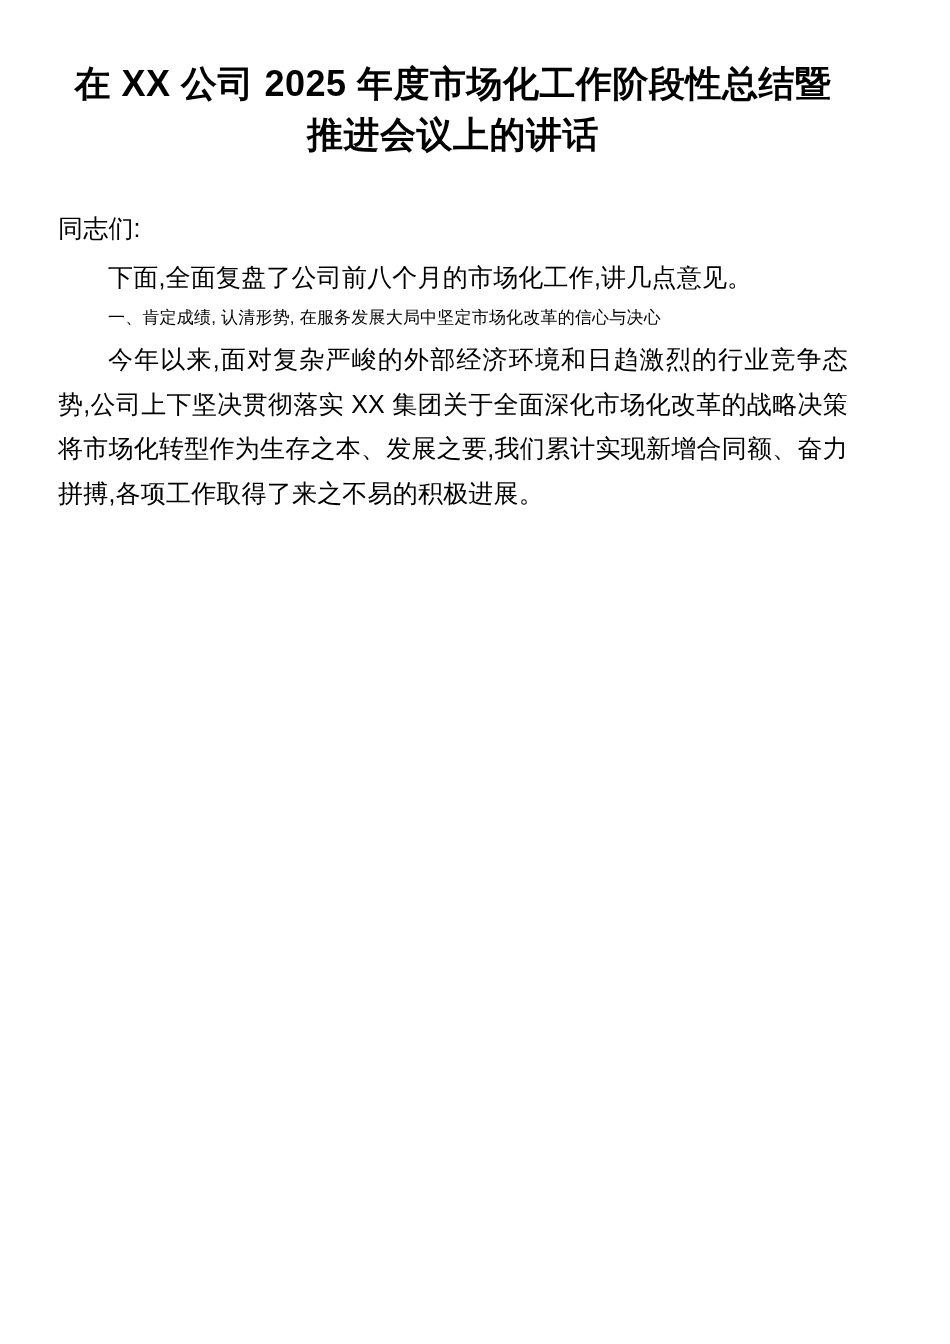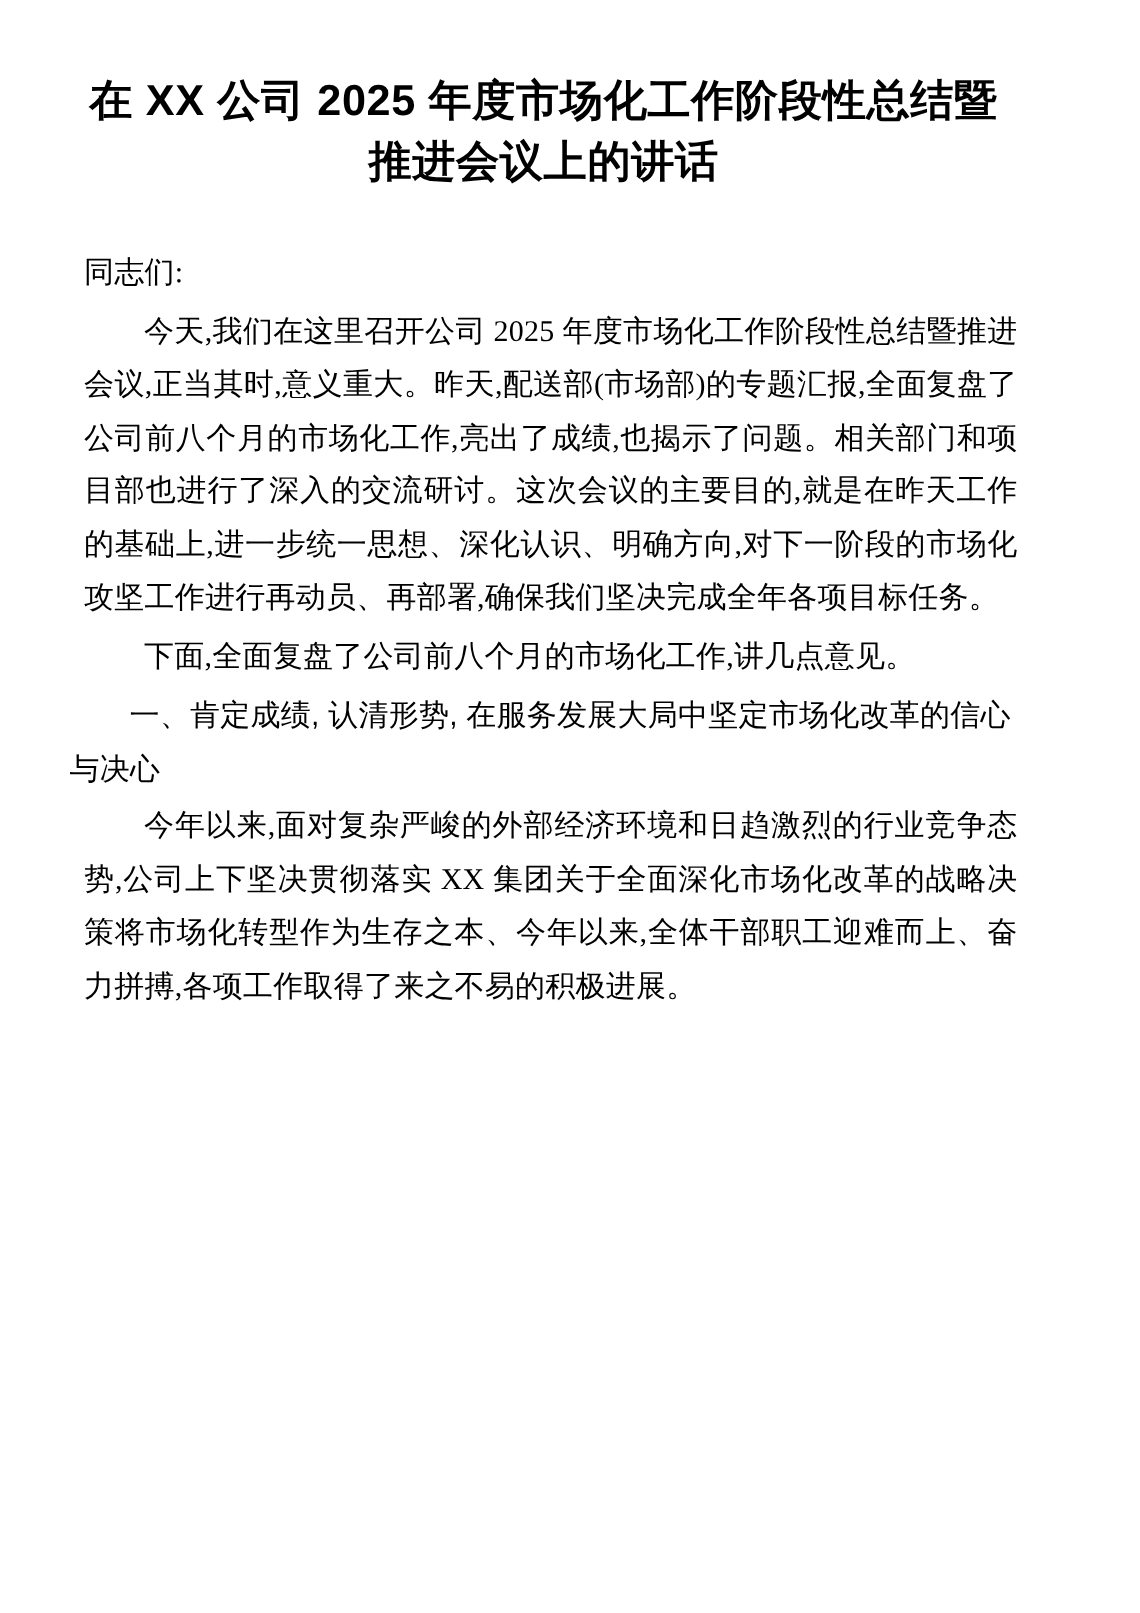--- a/index.html
+++ b/index.html
@@ -28,53 +28,51 @@
     text-align: center;
     letter-spacing: 0.5px;
     margin: 0 0 46px 0;
     padding: 0 4px;
   }
   .para {
     font-size: 25px;
     line-height: 1.78;
     text-align: justify;
     text-justify: inter-ideograph;
-    margin: 0 0 4px 12px;
+    margin: 0 0 4px 0;
     letter-spacing: 0.2px;
-    font-family: Liberation Serif, serif;
   }
   .indent {
     text-indent: 50px;
   }
   .noindent {
     text-indent: 0;
   }
   .heading-para {
-    font-size: 25px;
+    font-size: 17px;
     line-height: 1.78;
     text-indent: 50px;
     letter-spacing: 0.2px;
     margin: 0 0 4px 0;
   }
   .bold-lead {
     font-weight: 700;
   }
 </style>
 </head>
 <body>
 
 <div class="page">
 
   <h1 class="doc-title">在 XX 公司 2025 年度市场化工作阶段性总结暨推进会议上的讲话</h1>
 
   <p class="para noindent">同志们:</p>
 
 
-  <p class="para indent">今天,我们在这里召开公司 2025 年度市场化工作阶段性总结暨推进会议,正当其时,意义重大。昨天,配送部(市场部)的专题汇报,全面复盘了公司前八个月的市场化工作,亮出了成绩,也揭示了问题。相关部门和项目部也进行了深入的交流研讨。这次会议的主要目的,就是在昨天工作的基础上,进一步统一思想、深化认识、明确方向,对下一阶段的市场化攻坚工作进行再动员、再部署,确保我们坚决完成全年各项目标任务。</p>
 
   <p class="para indent">下面,全面复盘了公司前八个月的市场化工作,讲几点意见。</p>
 
   <p class="heading-para">一、肯定成绩, 认清形势, 在服务发展大局中坚定市场化改革的信心与决心</p>
 
-  <p class="para indent">今年以来,面对复杂严峻的外部经济环境和日趋激烈的行业竞争态势,公司上下坚决贯彻落实 XX 集团关于全面深化市场化改革的战略决策将市场化转型作为生存之本、今年以来,全体干部职工迎难而上、奋力拼搏,各项工作取得了来之不易的积极进展。</p>
+  <p class="para indent">今年以来,面对复杂严峻的外部经济环境和日趋激烈的行业竞争态势,公司上下坚决贯彻落实 XX 集团关于全面深化市场化改革的战略决策将市场化转型作为生存之本、发展之要,我们累计实现新增合同额、奋力拼搏,各项工作取得了来之不易的积极进展。</p>
 
 
 </div>
 
 </body></html>

